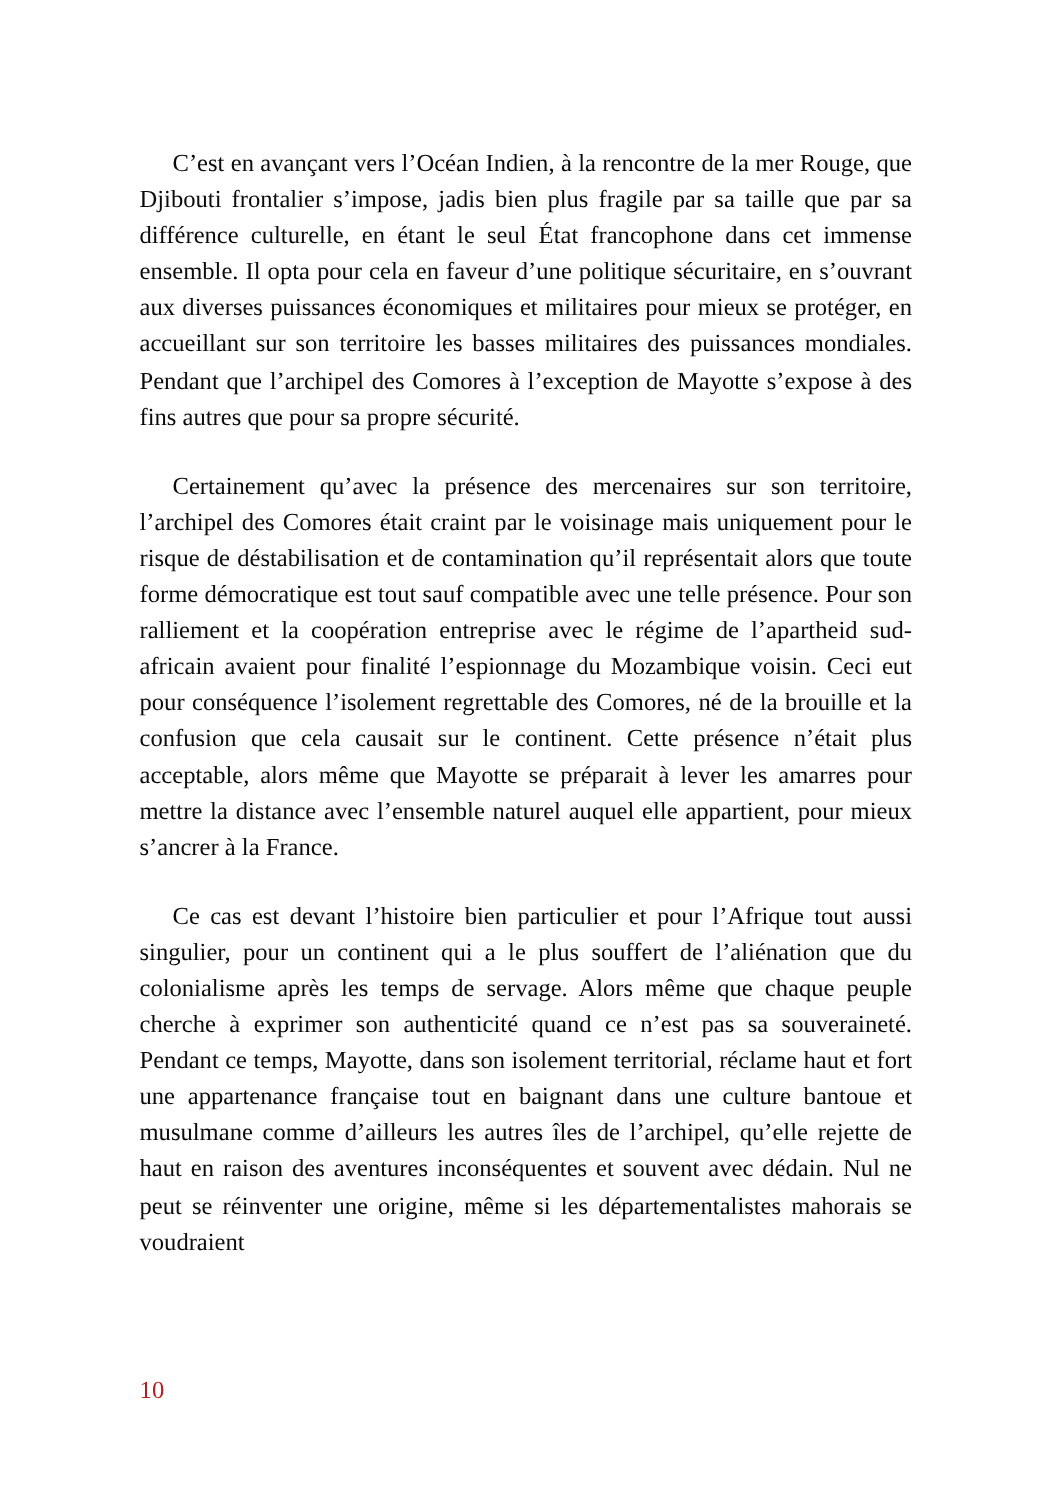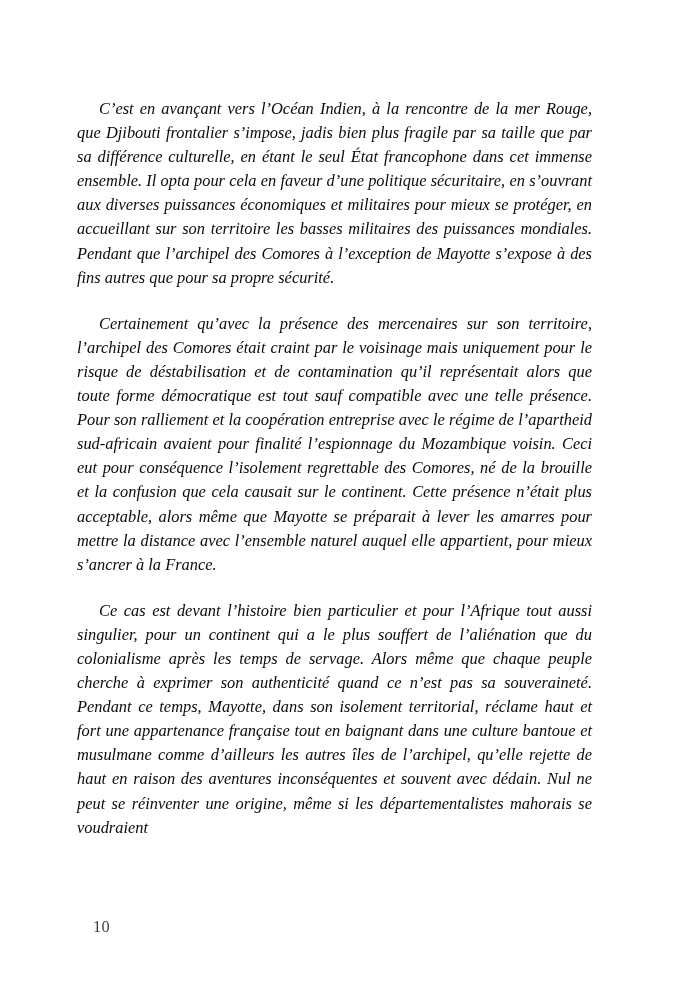--- a/index.html
+++ b/index.html
@@ -15,24 +15,23 @@
   .page {
     position: relative;
     width: 700px;
     height: 992px;
     background: #ffffff;
     overflow: hidden;
     box-sizing: border-box;
   }
   .text-column {
     position: absolute;
-    left: 77px;
+    left: 93px;
     top: 97px;
     width: 515px;
-    font-style: italic;
   }
   .para {
     margin: 0 0 0 0;
     text-align: justify;
     text-justify: inter-word;
     font-size: 16.4px;
     line-height: 24.1px;
     text-indent: 22px;
     color: #0a0a0a;
     
@@ -46,21 +45,21 @@
   
   .para.continued {
     text-align-last: left;
   }
   .page-number {
     position: absolute;
     left: 93px;
     top: 915px;
     font-size: 16.4px;
     line-height: 24.1px;
-    color: #404040;
+    color: #b91c1c;
     letter-spacing: 0.2px;
   }
 </style>
 </head>
 <body>
 
 <div class="page">
 
   <div class="text-column">
 

